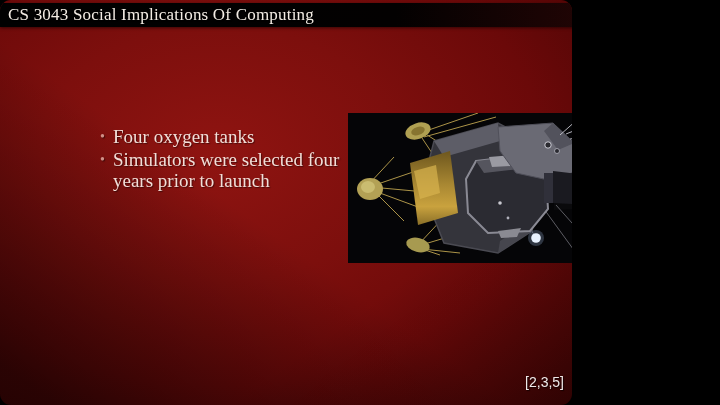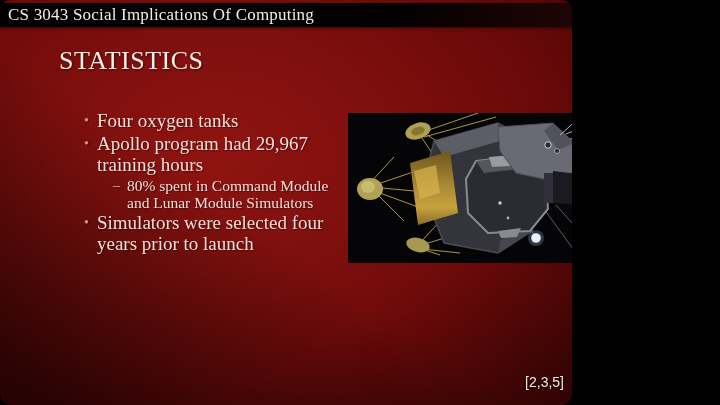--- a/index.html
+++ b/index.html
@@ -33,21 +33,21 @@
   }
   
   .page-title {
     position:absolute; left:59px; top:46px; margin:0;
     font-size:26px; font-weight:normal; letter-spacing:0.5px;
     color:#f8f1e7; text-shadow:1px 1px 2px rgba(0,0,0,0.5);
   }
   
   .bullets {
     position:absolute; left:83px; top:110px; width:264px;
-    margin:0; padding:0; list-style:none;
+    margin:16px; padding:0; list-style:none;
     color:#f2ded8; text-shadow:1px 1px 1px rgba(0,0,0,0.45);
   }
   .bullets > li {
     position:relative; padding-left:14px;
     font-size:19px; line-height:21.5px; margin-bottom:1px;
   }
   .bullets > li::before {
     content:"\2022"; position:absolute; left:1px; top:0;
     color:#cf9087; font-size:14px; line-height:21.5px;
   }
@@ -93,33 +93,24 @@
           <circle cx="11" cy="11" r="8.1" fill="none" stroke="#e7d3d6" stroke-width="1.1"></circle>
           <path d="M7.3 6.8h7.4v4.7c0 2.6-2.1 4.2-3.7 4.9-1.6-.7-3.7-2.3-3.7-4.9z" fill="#f0e7e8"></path>
           <rect x="10.55" y="7.6" width="0.9" height="6.6" fill="#8e2339"></rect>
           <rect x="8.2" y="9.8" width="5.6" height="0.9" fill="#8e2339"></rect>
         </svg>
       </span>
       <span class="wpi-text">WPI</span>
     </span>
   </header>
 
-  <h1 class="page-title">STATISTICS</h1>
 
   <ul class="bullets">
     <li>
       <span>Four oxygen tanks</span>
-    </li>
-    <li>
-      <span>Apollo program had 29,967 training hours</span>
-      <ul class="sub">
-        <li>
-          <span>80% spent in Command Module and Lunar Module Simulators</span>
-        </li>
-      </ul>
     </li>
     <li>
       <span>Simulators were selected four years prior to launch</span>
     </li>
   </ul>
 
   <div class="photo" title="Model of the Apollo Lunar Module mounted sideways on a black camera rig rod">
     <svg width="356" height="150" viewBox="0 0 356 150">
       <defs>
         <linearGradient id="wallGrad" x1="0" y1="0" x2="1" y2="0">

